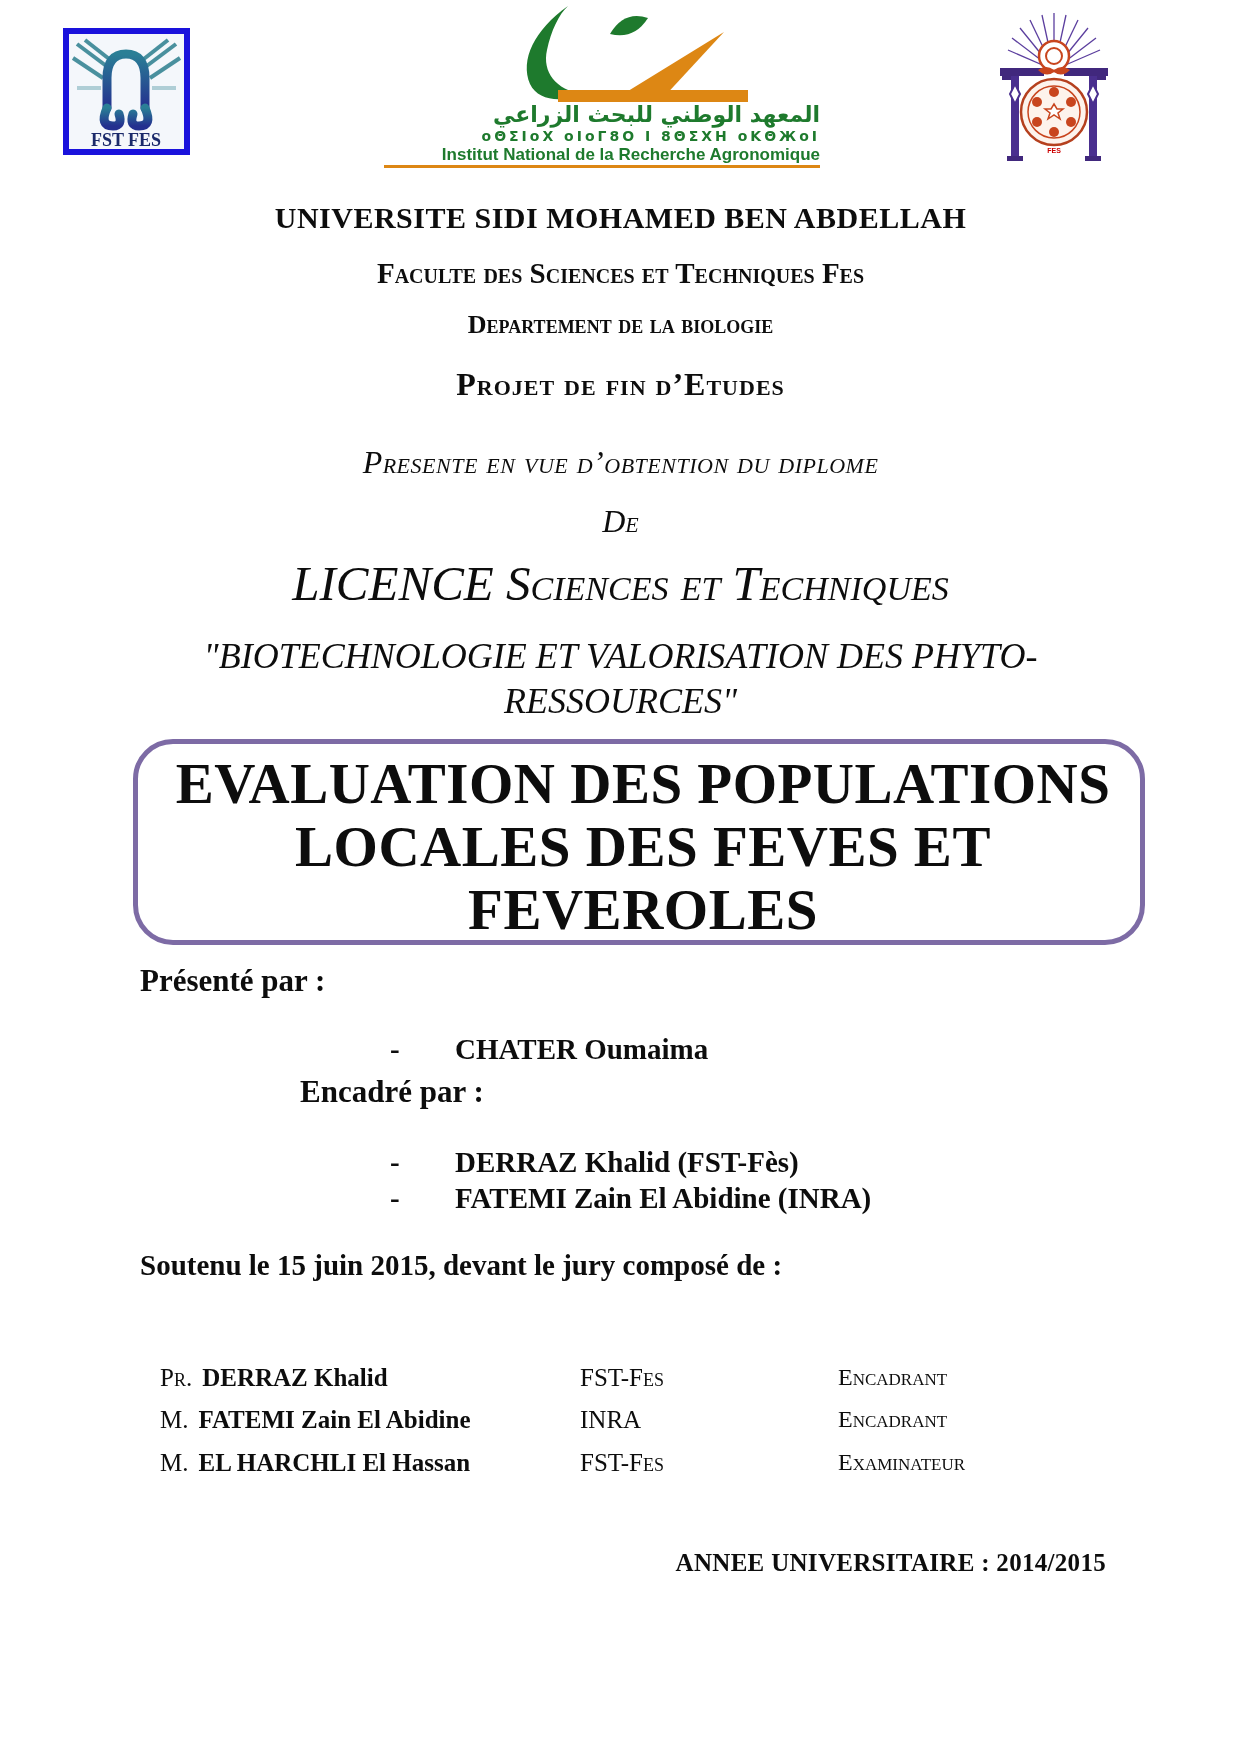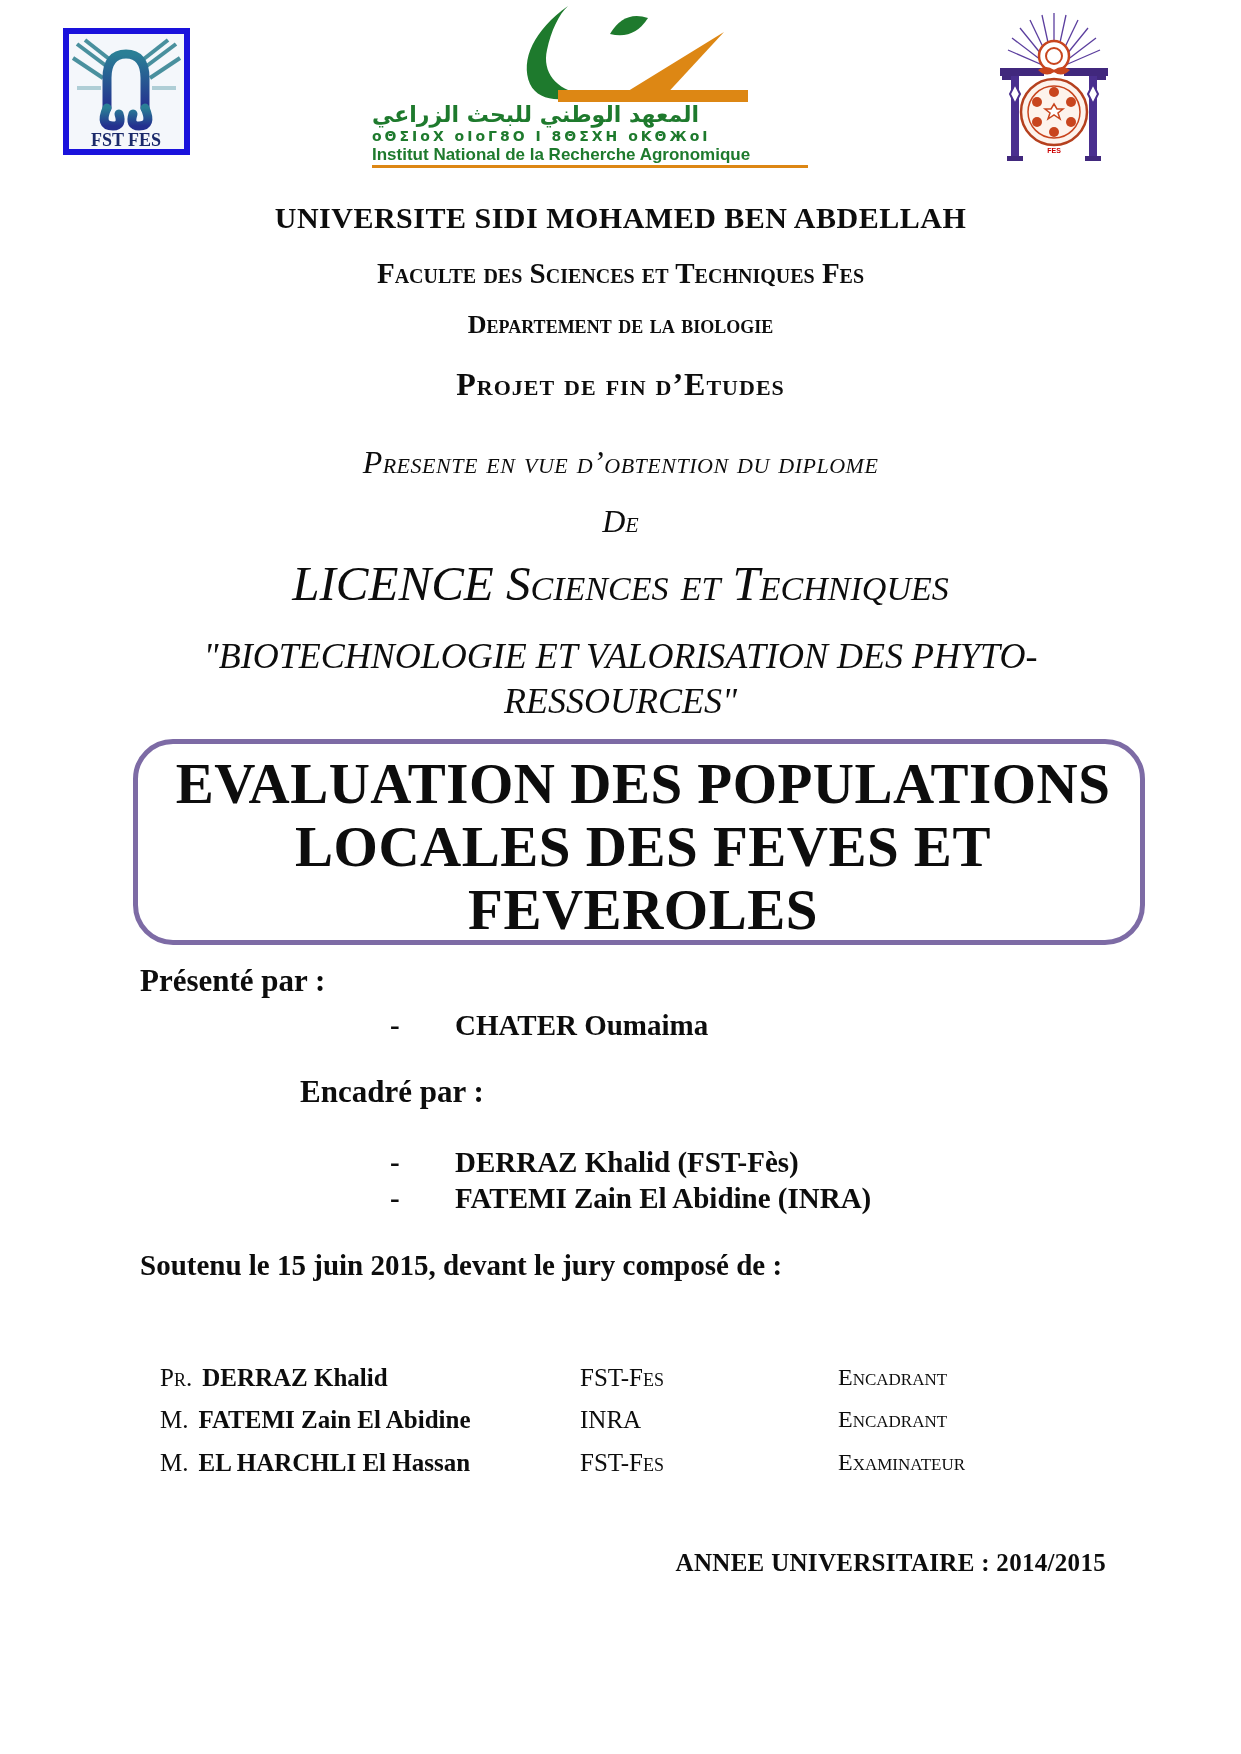--- a/index.html
+++ b/index.html
@@ -27,40 +27,40 @@
   }
   .main-title{
     position:absolute;left:4px;top:8px;width:100%;text-align:center;
     font-size:57px;font-weight:bold;line-height:63px;letter-spacing:.5px;
   }
 
   .lbl-presente-par{left:140px;top:963px;font-size:31px;font-weight:bold;}
   .lbl-encadre-par{left:300px;top:1074px;font-size:31px;font-weight:bold;}
   .dash-row{left:390px;font-size:29px;font-weight:bold;white-space:nowrap;}
   .dash-row .dash{display:inline-block;width:65px;}
-  .row-chater{top:1009px;}
+  .row-chater{top:1033px;}
   .row-derraz{top:1146px;}
   .row-fatemi{top:1182px;}
   .lbl-soutenu{left:140px;top:1249px;font-size:29px;font-weight:bold;}
 
   .jury-row{position:absolute;left:0;width:1241px;height:34px;text-align:center;}
   .jury-c1{position:absolute;left:160px;font-size:25px;white-space:nowrap;}
   .jury-c1 .jt{font-variant:small-caps;}
   .jury-c1 .jn{font-weight:bold;margin-left:10px;}
   .jury-c2{position:absolute;left:580px;font-size:25px;font-variant:small-caps;}
   .jury-c3{position:absolute;left:838px;font-size:24px;font-variant:small-caps;}
   .jr1{top:1364px;}.jr2{top:1406px;}.jr3{top:1449px;}
 
   .footer-year{right:135px;top:1549px;font-size:25px;font-weight:bold;letter-spacing:.3px;}
 
   
   .fst-logo{left:63px;top:28px;width:127px;height:127px;}
   .inra-logo{left:372px;top:4px;width:436px;height:160px;}
   .usmba-logo{left:998px;top:12px;width:112px;height:152px;}
-  .inra-text{position:absolute;left:0;width:100%;text-align:left;color:#1e7a2d;}
+  .inra-text{position:absolute;left:12px;width:100%;text-align:right;color:#1e7a2d;}
   .inra-arabic{top:98px;font-size:22px;font-family:"DejaVu Sans",sans-serif;font-weight:bold;}
   .inra-tifinagh{top:124px;font-size:14px;font-family:"DejaVu Sans",sans-serif;font-weight:bold;letter-spacing:3px;}
   .inra-french{top:141px;font-size:17px;font-family:"Liberation Sans","DejaVu Sans",sans-serif;font-weight:bold;border-bottom:3px solid #dd8714;display:block;}
 </style>
 </head>
 <body>
 
 <div class="page">
 
   <svg class="abs fst-logo" viewBox="0 0 127 127">

